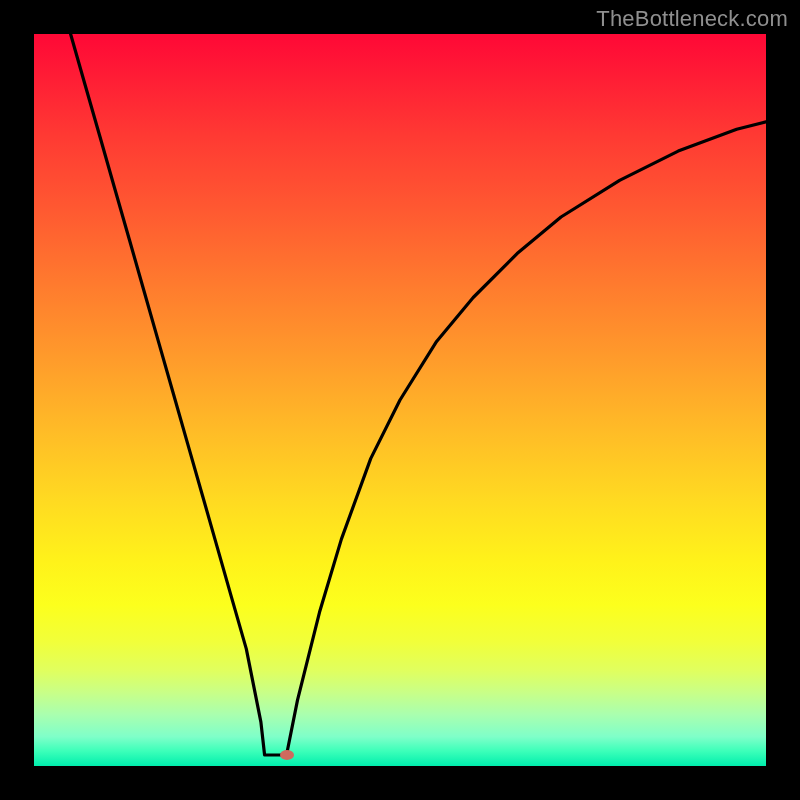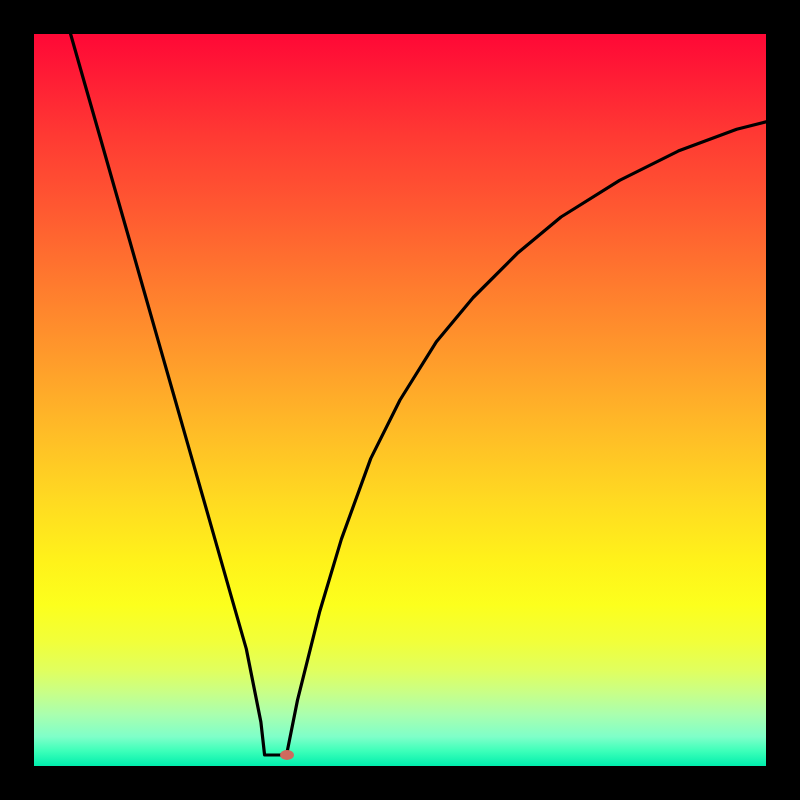--- a/index.html
+++ b/index.html
@@ -78,13 +78,14 @@
 <body>
 
 <div class="frame">
   <div class="plot">
     <div class="gradient"></div>
     <svg class="curve" viewBox="0 0 732 732" preserveAspectRatio="none">
       <path id="curve-path" d="M36.6 0.0 L51.2 51.2 L65.9 102.5 L80.5 153.7 L95.2 205.0 L109.8 256.2 L124.4 307.4 L139.1 358.7 L153.7 409.9 L168.4 461.2 L183.0 512.4 L197.6 563.6 L212.3 614.9 L226.9 688.1 L230.6 721.0 L241.6 721.0 L252.5 721.0 L263.5 666.1 L285.5 578.3 L307.4 505.1 L336.7 424.6 L366.0 366.0 L402.6 307.4 L439.2 263.5 L483.1 219.6 L527.0 183.0 L585.6 146.4 L644.2 117.1 L702.7 95.2 L732.0 87.8" stroke="#000" stroke-width="3.2" fill="none" stroke-linejoin="round" stroke-linecap="round"></path>
     </svg>
     <div class="dot" id="marker-dot" style="left: 252.54px; top: 721.02px;"></div>
   </div>
+  <div class="watermark">TheBottleneck.com</div>
 </div>
 
 </body></html>

